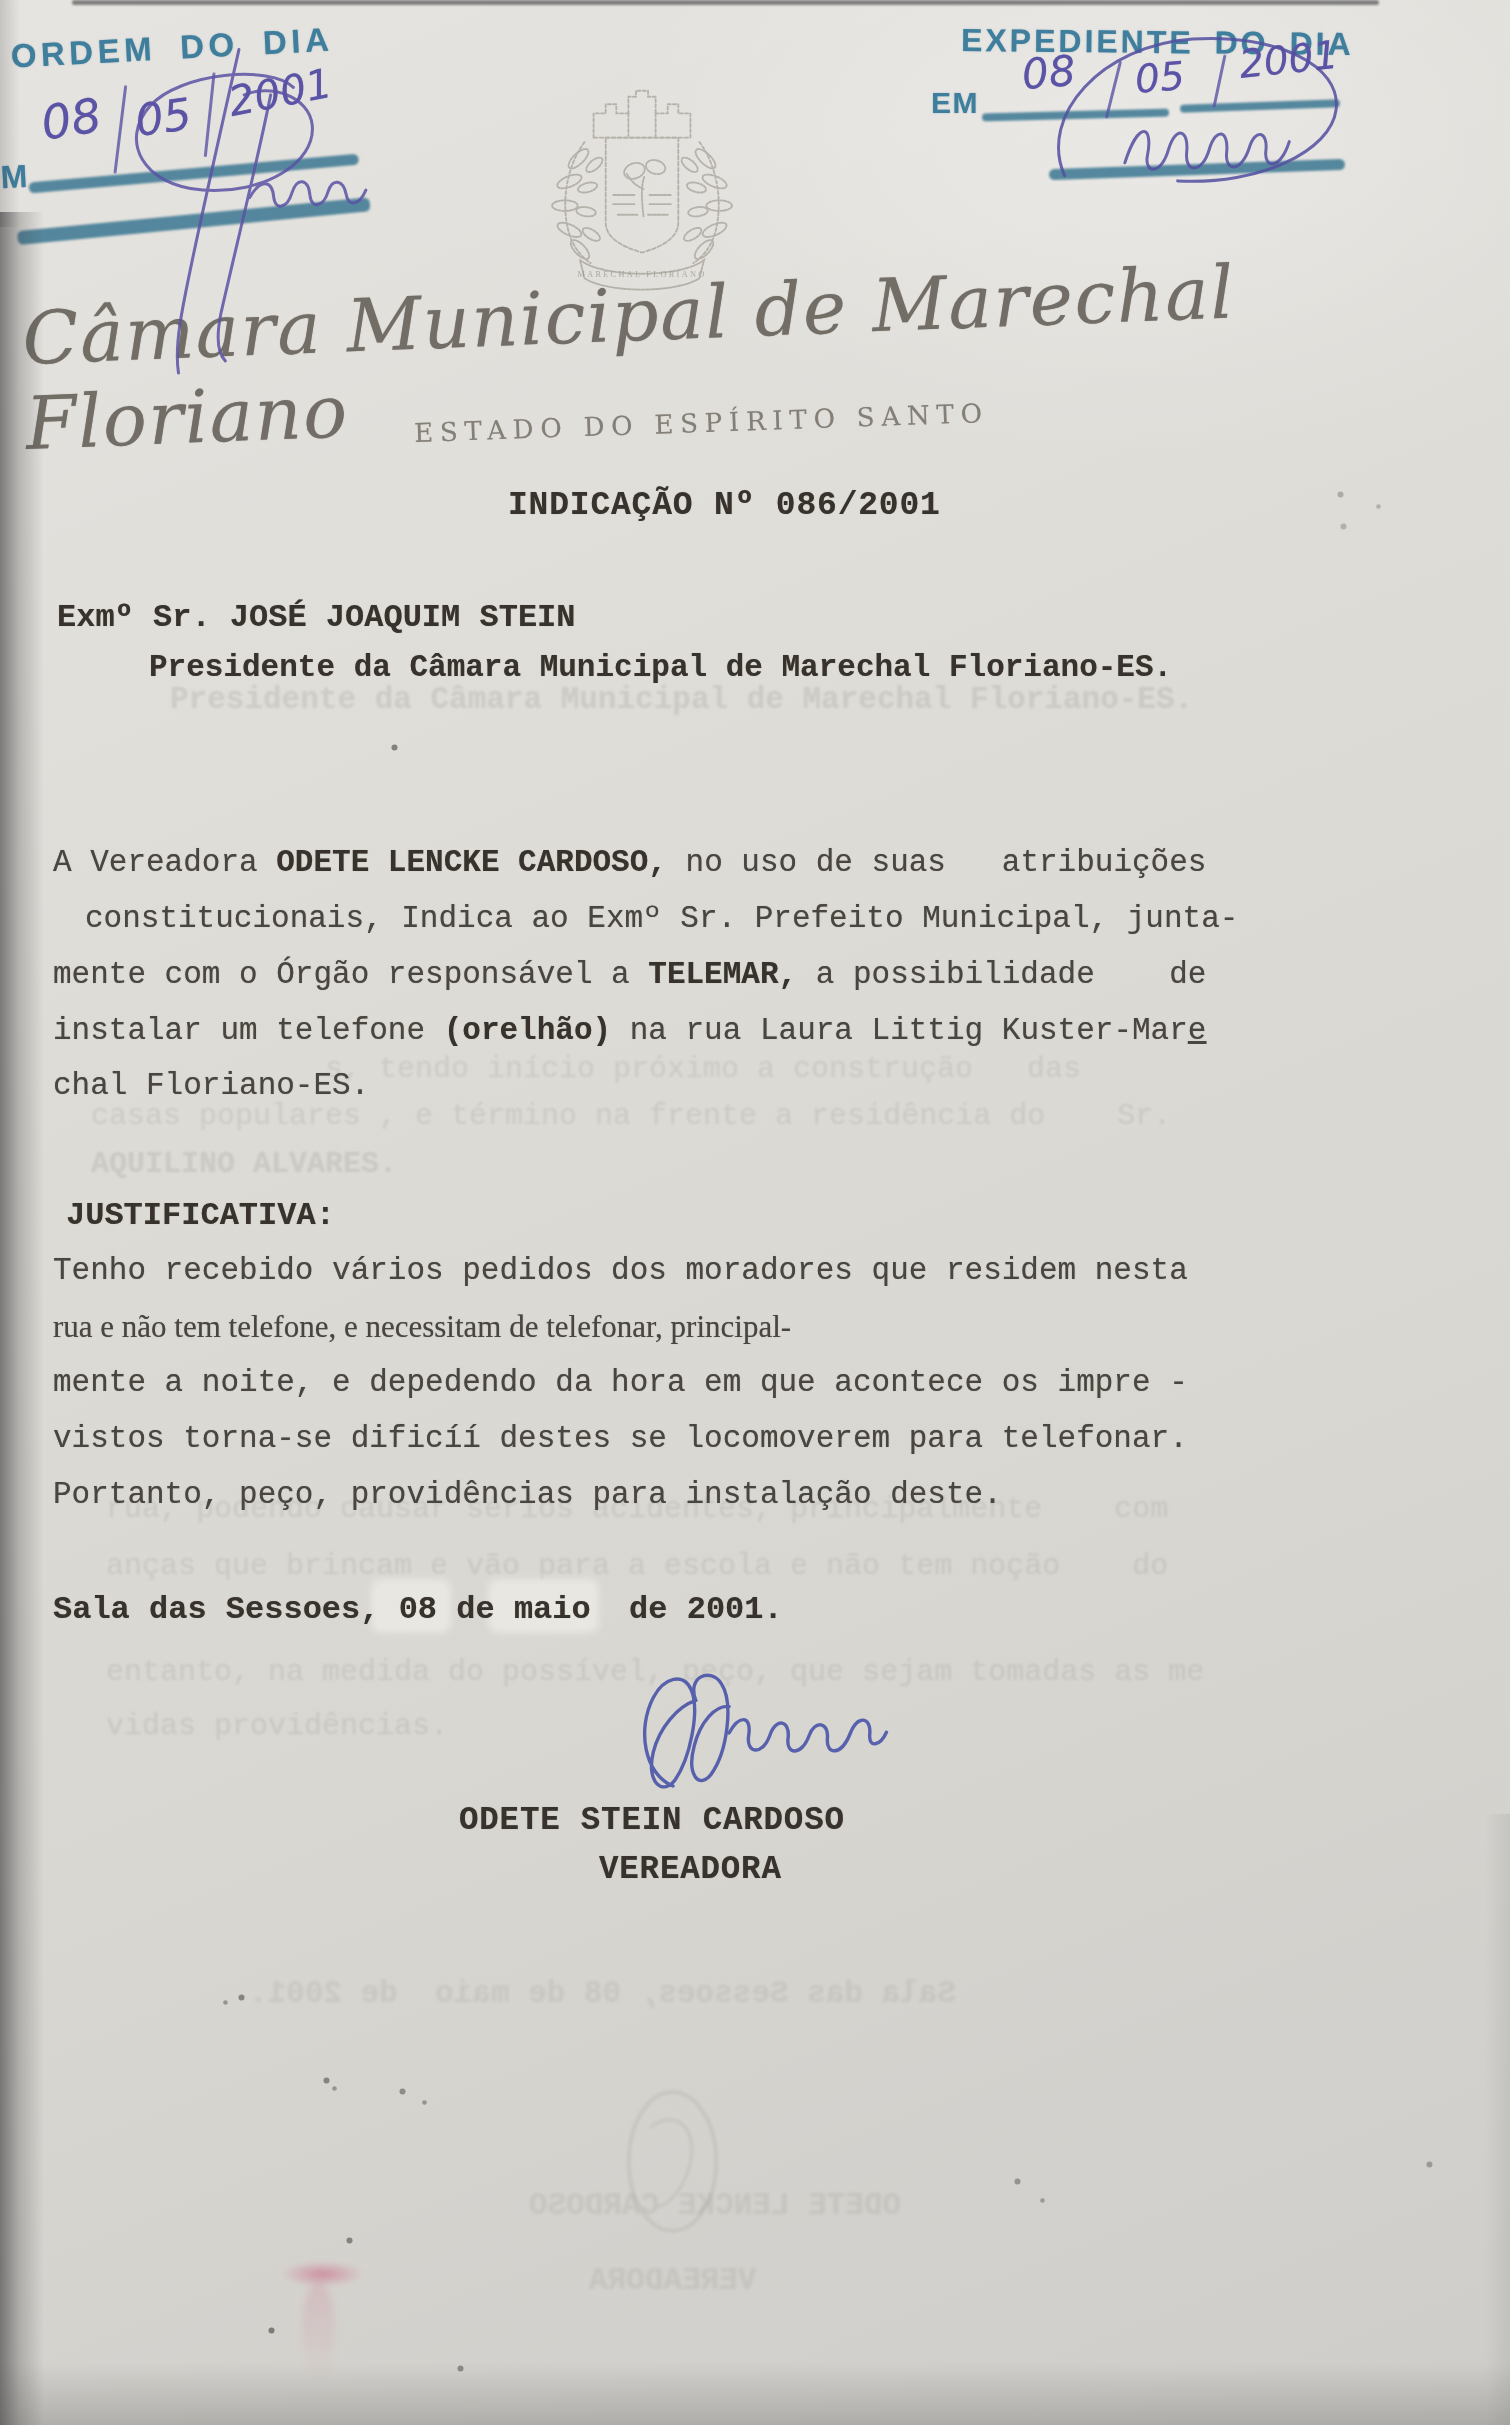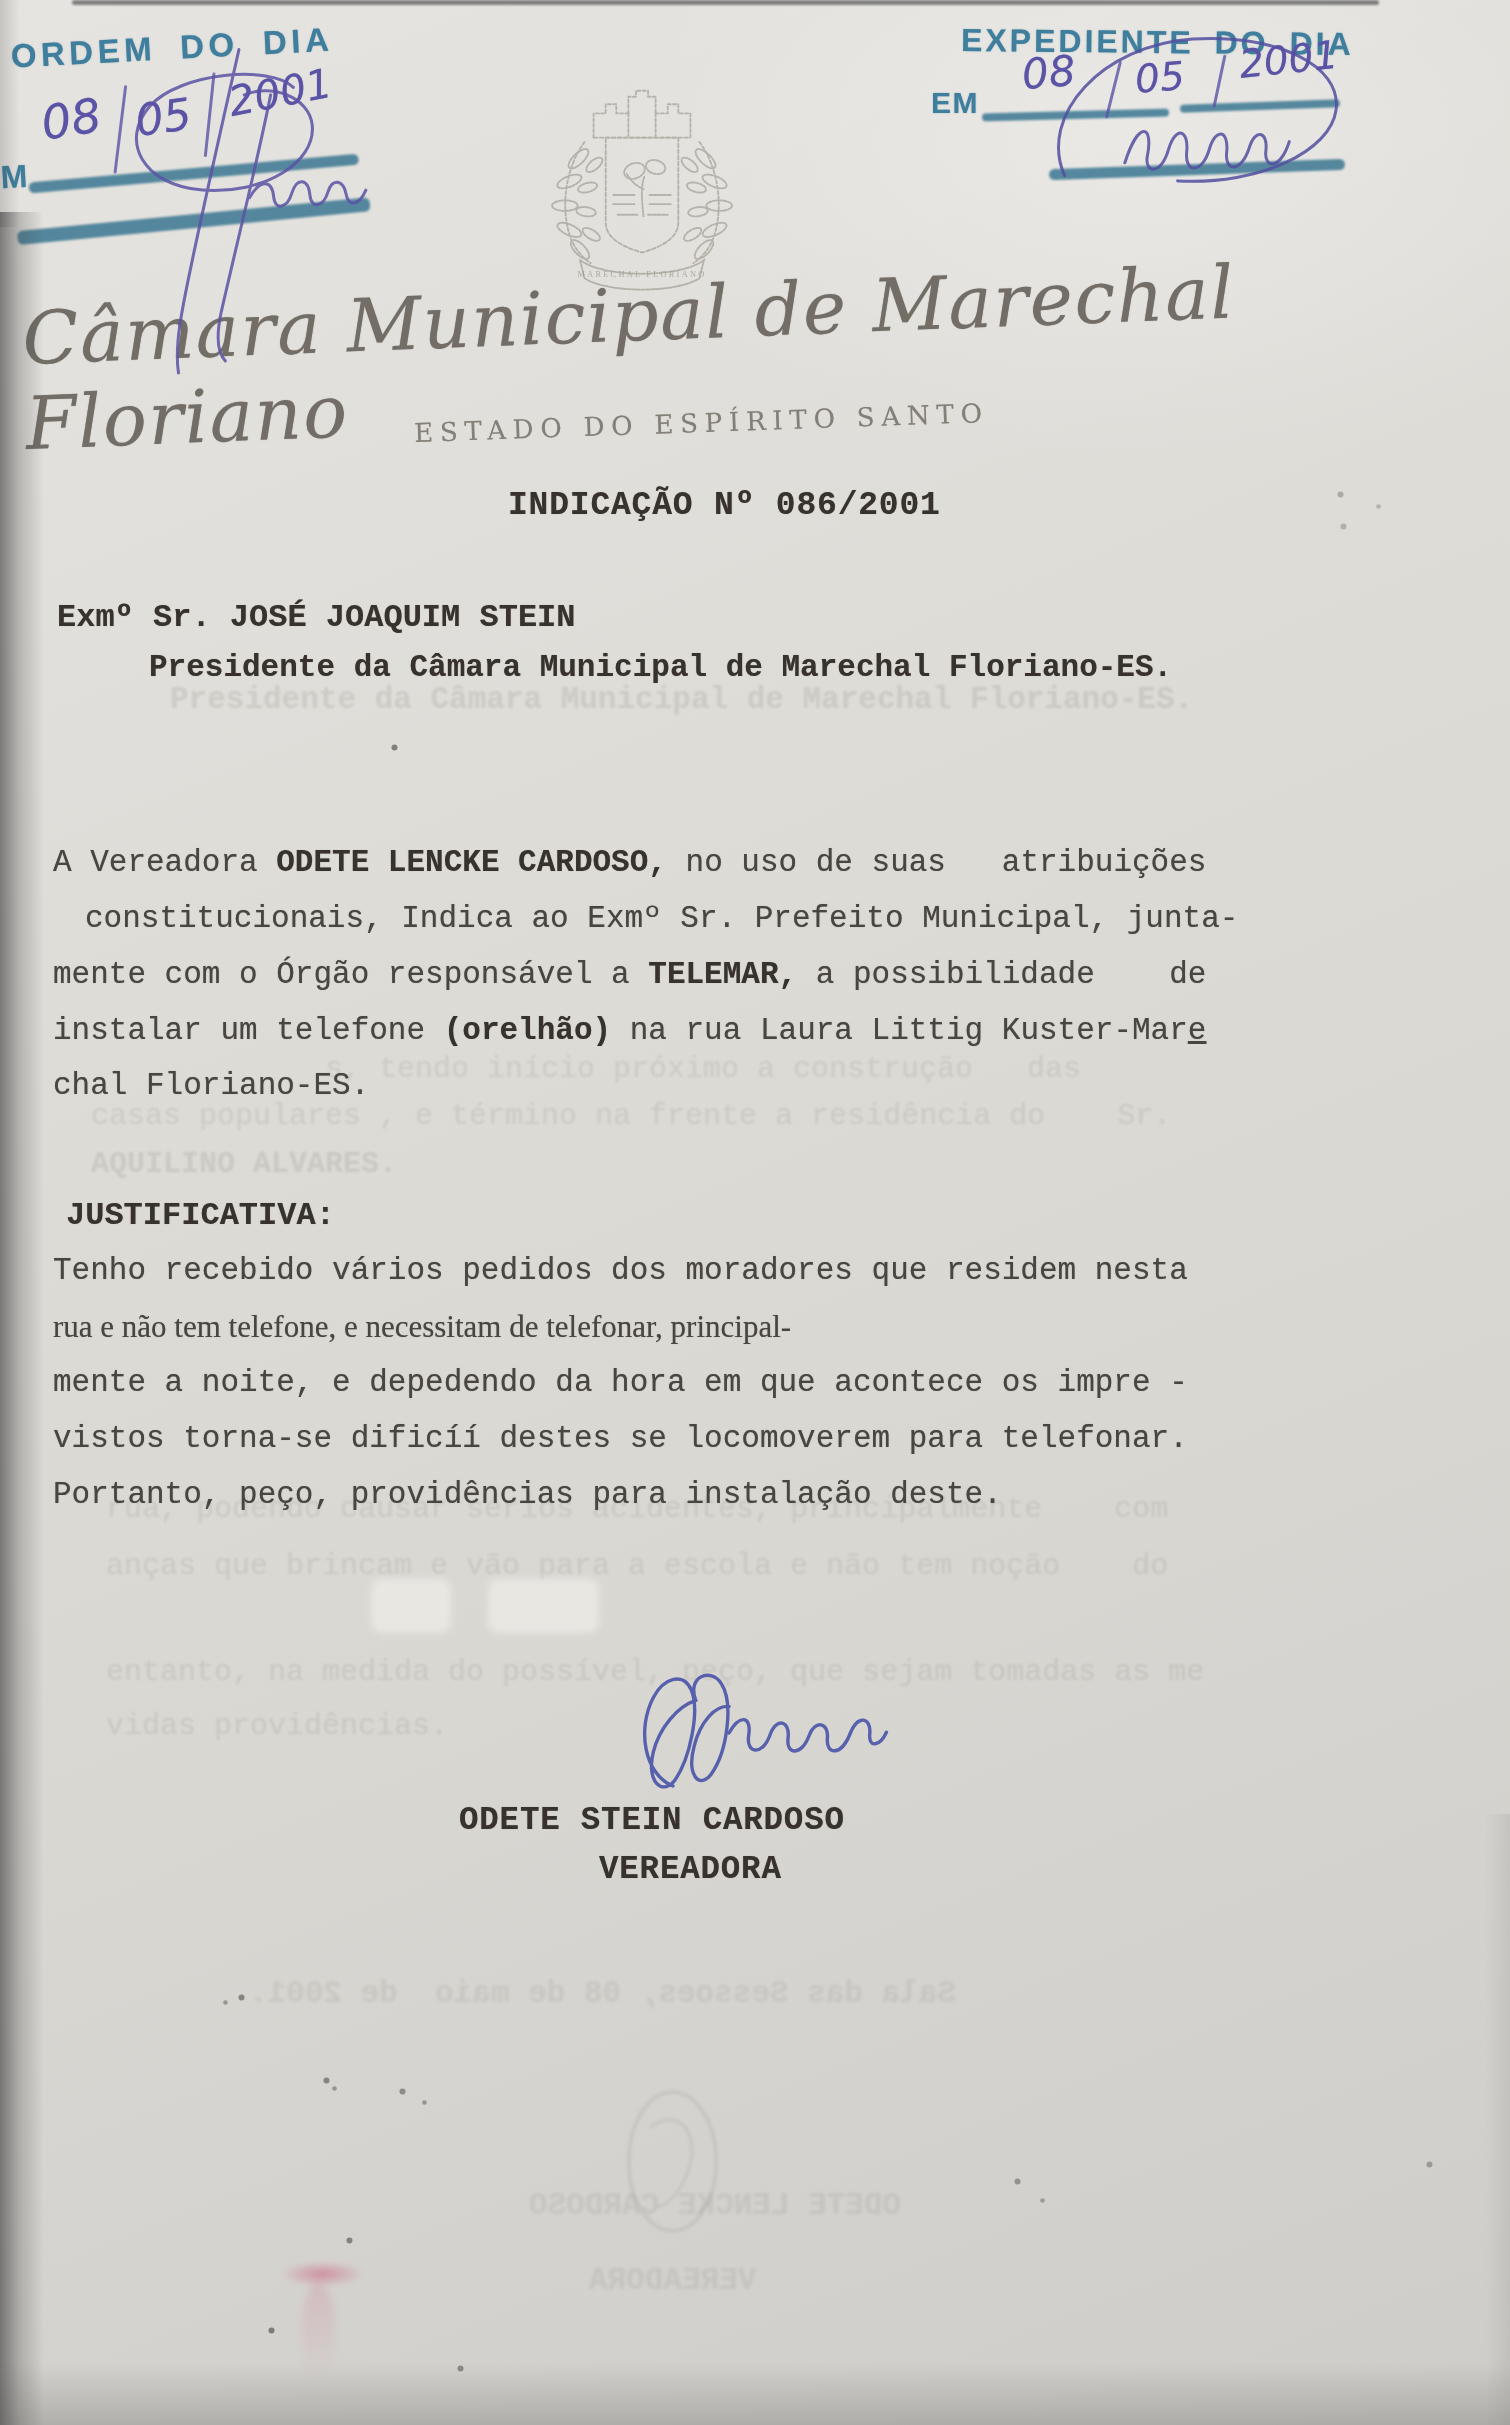--- a/index.html
+++ b/index.html
@@ -177,20 +177,21 @@
   <div>
     <div class="abs mono" style="left:53px;top:1253px;font-size:31px;">Tenho recebido vários pedidos dos moradores que residem nesta</div>
     <div class="abs mono" style="left:53px;top:1309px;font-size:31px;font-family:Liberation Serif, serif;">rua e não tem telefone, e necessitam de telefonar, principal-</div>
     <div class="abs mono" style="left:53px;top:1365px;font-size:31px;">mente a noite, e depedendo da hora em que acontece os impre -</div>
     <div class="abs mono" style="left:53px;top:1421px;font-size:31px;">vistos torna-se dificíí destes se locomoverem para telefonar.</div>
     <div class="abs mono" style="left:53px;top:1477px;font-size:31px;">Portanto, peço, providências para instalação deste.</div>
   </div>
 
   <div class="abs whiteout" style="left:376px;top:1584px;width:70px;height:44px;"></div>
   <div class="abs whiteout" style="left:493px;top:1584px;width:101px;height:44px;"></div>
+  <div class="abs mono b" style="left:53px;top:1591px;font-size:32px;">Sala das Sessoes, 08 de maio  de 2001.</div>
 
   <svg class="abs" style="left:614px;top:1661px;" width="280" height="144" viewBox="0 0 370 190">
     <g stroke="#4a54a8" fill="none" stroke-width="4.5" opacity=".9" stroke-linecap="round">
       <path d="M78 165 C40 150 30 90 52 48 C66 22 92 14 102 38 C114 66 100 130 80 158 C64 178 42 160 52 120 C60 88 84 60 108 52"></path>
       <path d="M108 52 C96 20 128 8 142 30 C158 55 150 120 128 150 C112 170 96 150 106 112 C114 80 134 58 152 60"></path>
       <path d="M152 95 C166 70 182 72 178 98 C174 122 196 126 206 98 C214 74 233 78 230 102 C227 124 248 126 258 98 C265 78 284 80 282 102 C280 124 300 126 312 96 C322 70 340 74 338 96 C336 116 352 112 360 94"></path>
     </g>
   </svg>
   <div class="abs mono b" style="left:459px;top:1802px;font-size:32.5px;letter-spacing:0.8px;">ODETE STEIN CARDOSO</div>
   <div class="abs mono b" style="left:599px;top:1851px;font-size:32.5px;letter-spacing:0.8px;">VEREADORA</div>

